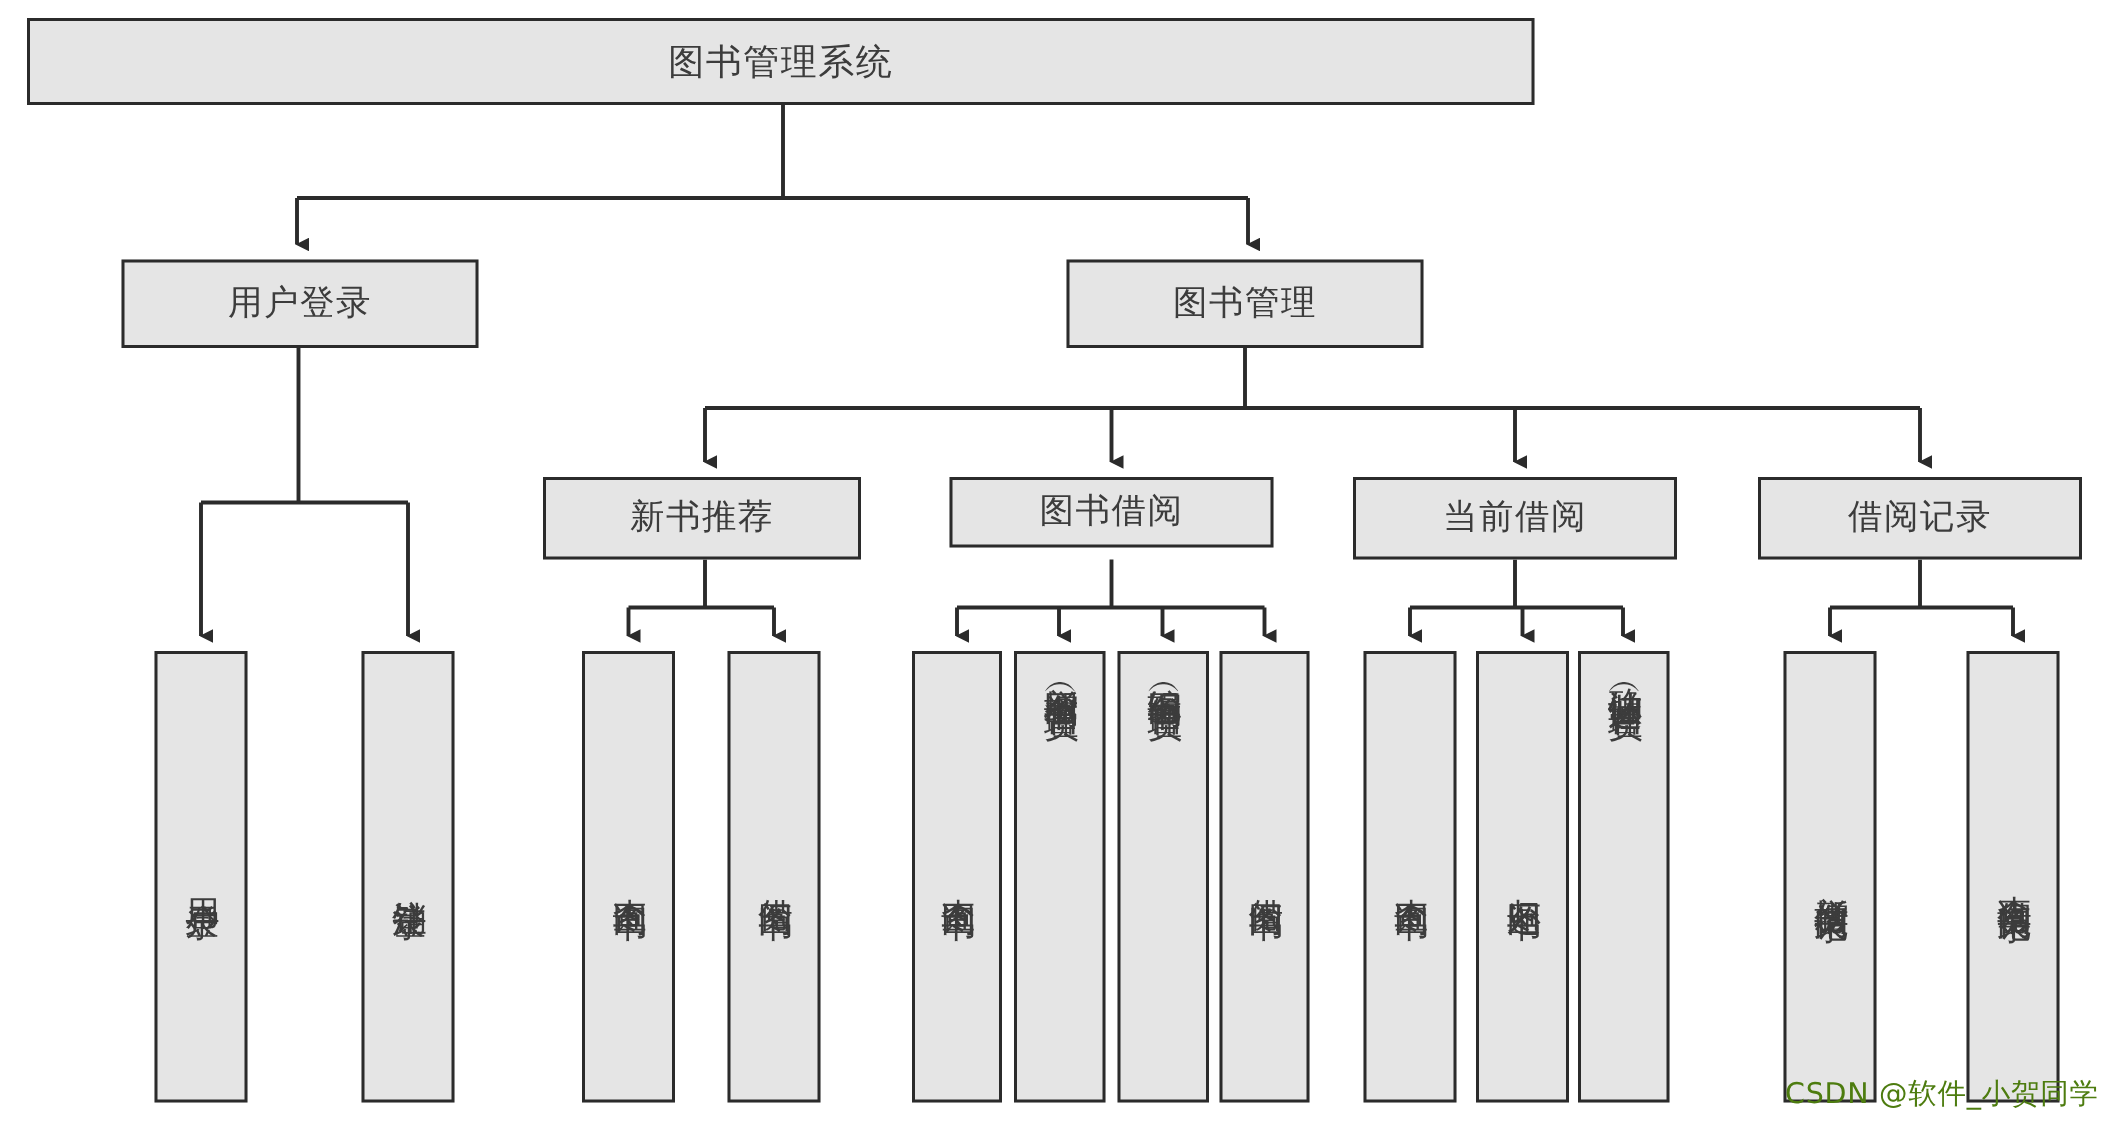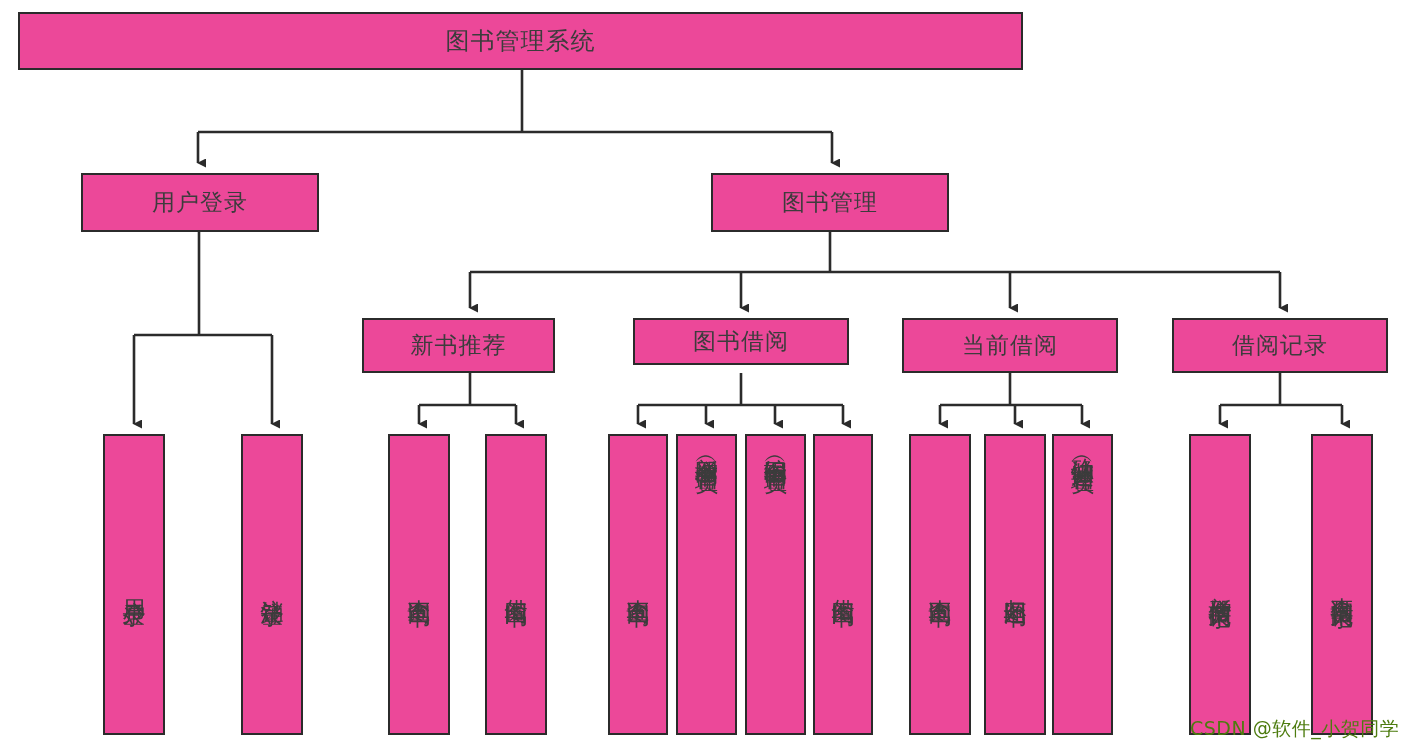--- a/index.html
+++ b/index.html
@@ -22,21 +22,21 @@
     left: 0;
     top: 0;
     width: 1405px;
     height: 747px;
     pointer-events: none;
   }
   .node {
     position: absolute;
     box-sizing: border-box;
     border: 2.5px solid #2b2b2b;
-    background: #ec4899;
+    background: #e5e5e5;
     display: flex;
     align-items: center;
     justify-content: center;
     color: #3c3c3c;
   }
   .node.horiz {
     font-size: 23px;
     letter-spacing: 1px;
     line-height: 1.1;
   }
@@ -136,21 +136,21 @@
     <span>图书管理系统</span>
   </div>
 
   <div class="node horiz" id="node-l2-0" style="left: 81px; top: 173px; width: 238px; height: 59px;">
     <span>用户登录</span>
   </div>
   <div class="node horiz" id="node-l2-1" style="left: 711px; top: 173px; width: 238px; height: 59px;">
     <span>图书管理</span>
   </div>
 
-  <div class="node horiz" id="node-l3-0" style="left: 362px; top: 318px; width: 193px; height: 55px;">
+  <div class="node horiz" id="node-l3-0" style="left: 362px; top: 318px; width: 212px; height: 55px;">
     <span>新书推荐</span>
   </div>
   <div class="node horiz" id="node-l3-1" style="left: 633px; top: 318px; width: 216px; height: 47px;">
     <span>图书借阅</span>
   </div>
   <div class="node horiz" id="node-l3-2" style="left: 902px; top: 318px; width: 216px; height: 55px;">
     <span>当前借阅</span>
   </div>
   <div class="node horiz" id="node-l3-3" style="left: 1172px; top: 318px; width: 216px; height: 55px;">
     <span>借阅记录</span>

